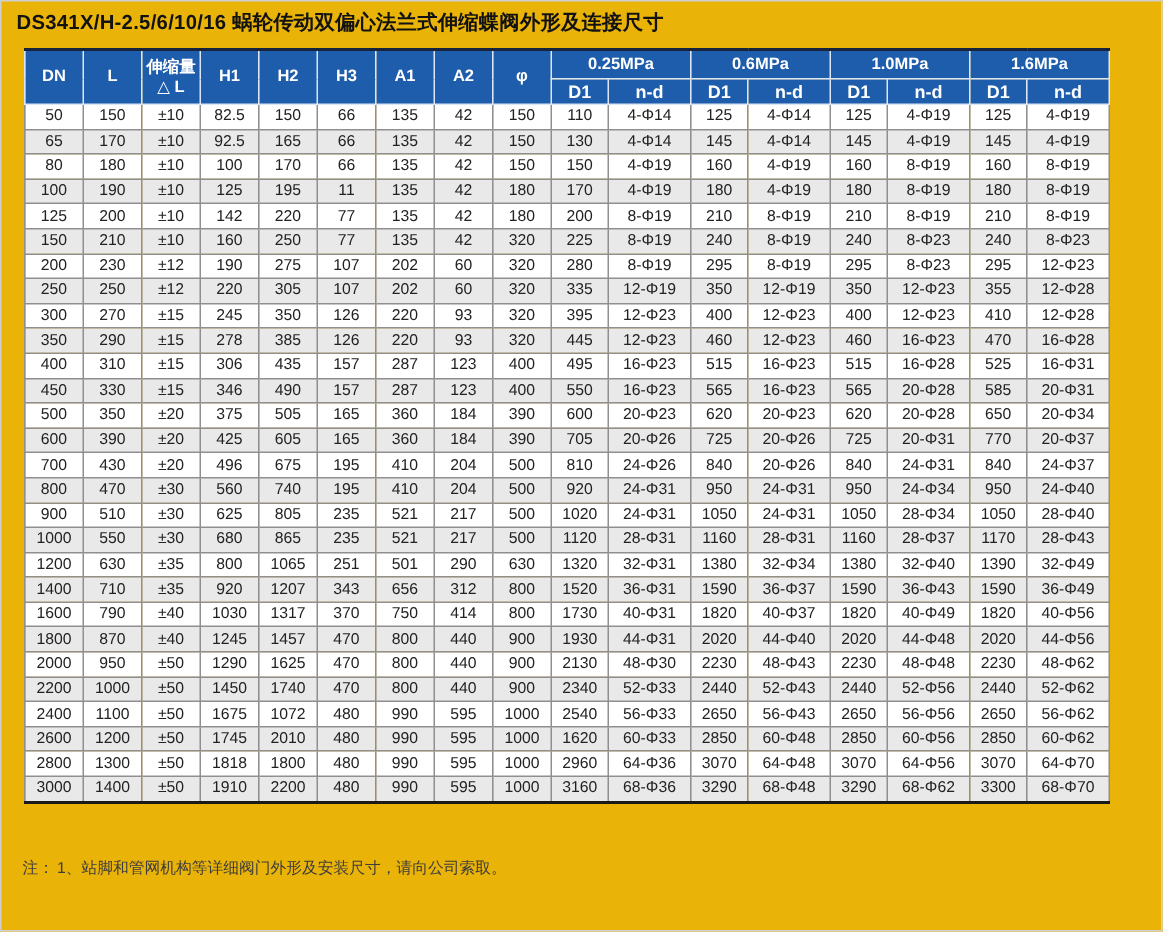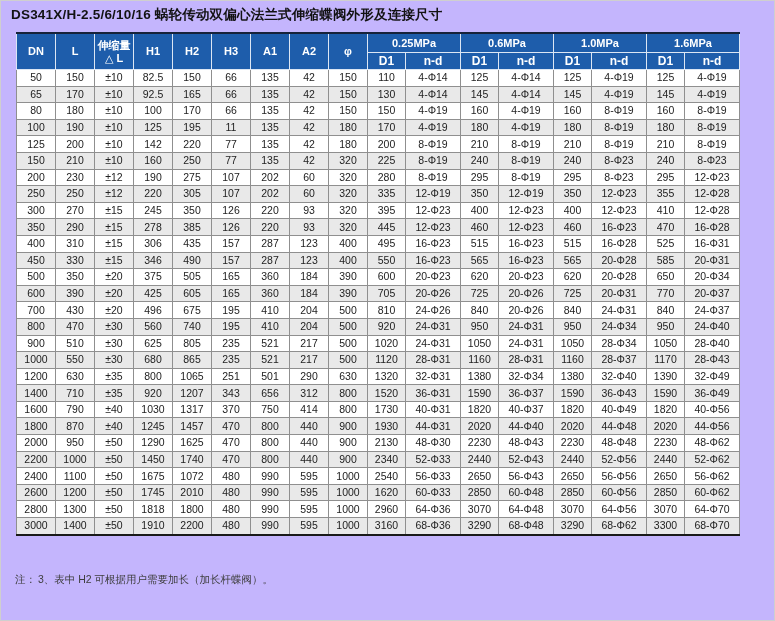--- a/index.html
+++ b/index.html
@@ -4,21 +4,21 @@
 <style>
   html,body{margin:0;padding:0;}
   body{
     width:775px;height:621px;
     background:#ffffff;
     font-family:"Liberation Sans","DejaVu Sans",sans-serif;
     -webkit-font-smoothing:antialiased;
   }
   .page{
     position:relative;width:775px;height:621px;
-    box-sizing:border-box;border:1px solid #cfcfcf;background:#c4b5fd;overflow:hidden;
+    box-sizing:border-box;border:1px solid #cfcfcf;background:#eab308;overflow:hidden;
   }
   .title{
     position:absolute;left:10px;top:5px;
     font-size:13.5px;font-weight:bold;color:#121212;letter-spacing:.2px;white-space:nowrap;
   }
   table.spec{
     position:absolute;left:15px;top:31px;
     border-collapse:collapse;table-layout:fixed;
     border-top:2px solid #17233a;border-bottom:2px solid #1a1a1a;
     border-left:1px solid #8f8f8f;border-right:1px solid #8f8f8f;padding-left:16px;
@@ -637,17 +637,17 @@
           <td>68-Φ62</td>
           <td>3300</td>
           <td>68-Φ70</td>
         </tr>
       </tbody>
   </table>
 
   <div class="notes">
     <span class="prefix">注：</span>
     <div id="notes-list">
-        <div class="note-line">3、表中 H2 可根据用户需要加长（加长杆蝶阀）。</div>
+        <div class="note-line">1、站脚和管网机构等详细阀门外形及安装尺寸，请向公司索取。</div>
       </div>
   </div>
 
 </div>
 
 </body></html>

